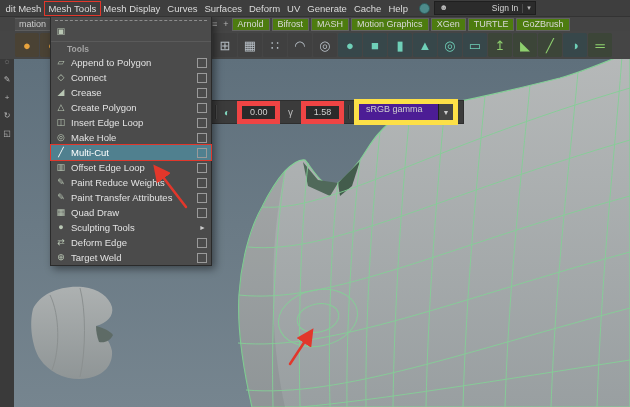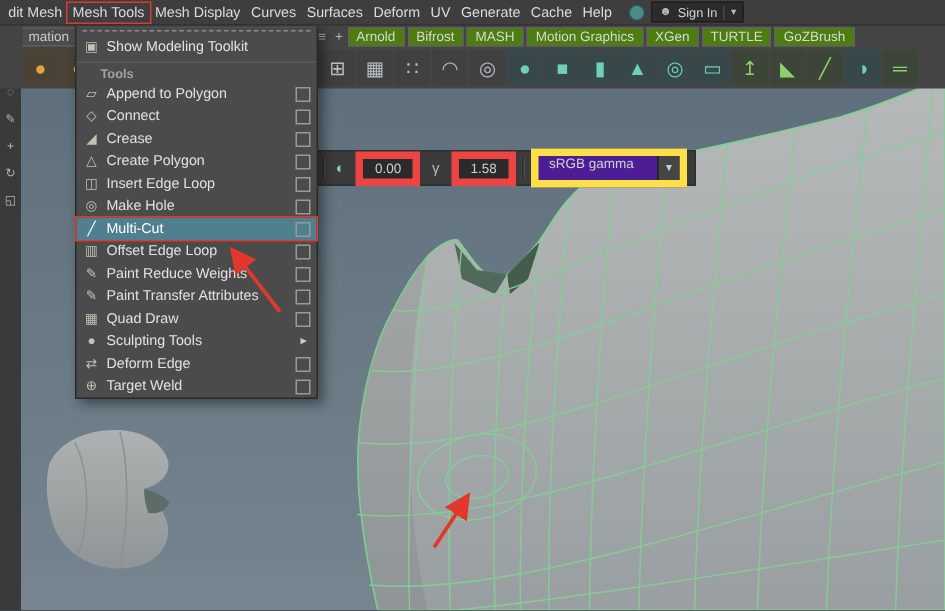--- a/index.html
+++ b/index.html
@@ -10,21 +10,21 @@
   .menubar{position:absolute;top:0;left:0;right:0;height:16px;background:#3e3e3e;
            display:flex;align-items:center;padding-left:2px;z-index:6;
            border-bottom:1px solid #333;}
   .mb-item{font-size:9.5px;color:#dcdcdc;padding:1px 3.5px;white-space:nowrap;cursor:default;}
   .mb-item.boxed{outline:1.5px solid #e2372b;outline-offset:0px;}
   .signin-wrap{display:flex;align-items:center;margin-left:8px;gap:4px;}
   .round-ico{width:9px;height:9px;border-radius:50%;background:#4d8a8a;border:1px solid #2d5a5a;}
   .signin{display:flex;align-items:center;background:#2b2b2b;border:1px solid #1f1f1f;
           height:12px;padding:0 4px;gap:4px;}
   .signin .person{color:#bbb;font-size:8px;line-height:1;}
-  .signin .lbl{color:#d5d5d5;font-size:8.5px;}
+  .signin .lbl{color:#d5d5d5;font-size:8.5px;margin-left:40px;}
   .signin .sep{width:1px;height:9px;background:#4a4a4a;}
   .signin .caret{color:#bbb;font-size:7px;}
   
   .tabrow{position:absolute;top:16px;left:0;right:0;height:14px;background:#444;
           border-top:1px solid #555;display:flex;align-items:center;z-index:4;}
   .tab-partial{margin-left:15px;font-size:9px;color:#ccc;background:#4d4d4d;
                border:1px solid #5e5e5e;border-left:none;padding:0 4px;height:11px;
                display:flex;align-items:center;}
   .tab-spacer{width:158px;}
   .tab-ico{color:#b5b5b5;font-size:9px;padding:0 3px;}
@@ -267,21 +267,20 @@
       </span>
     </span>
   </div>
 
   <div class="menu">
     <div class="tearoff">
         <i></i>
       </div>
     <div class="mrow">
       <span class="mico">▣</span>
-      <span class="mlabel">Show Modeling Toolkit</span>
     </div>
     <div class="msection">Tools</div>
 
     <div class="mrow">
       <span class="mico">▱</span>
       <span class="mlabel">Append to Polygon</span>
       <span class="mopt"></span>
     </div>
     <div class="mrow">
       <span class="mico">◇</span>

